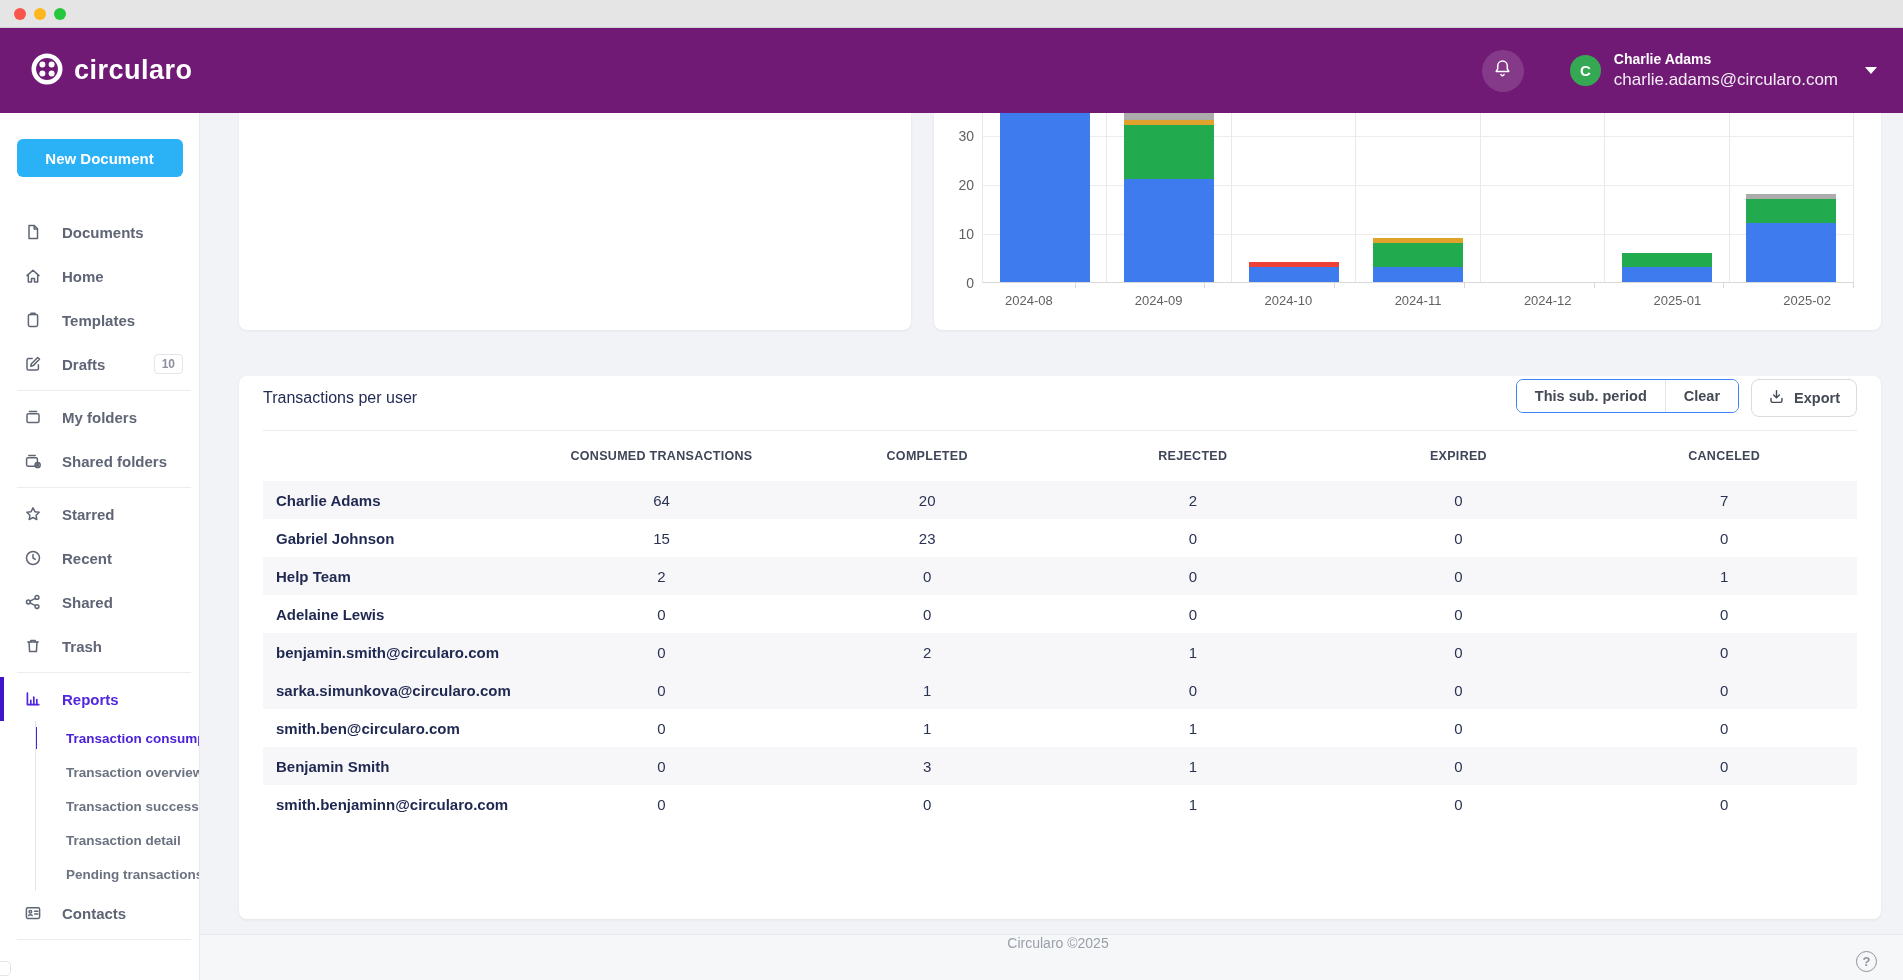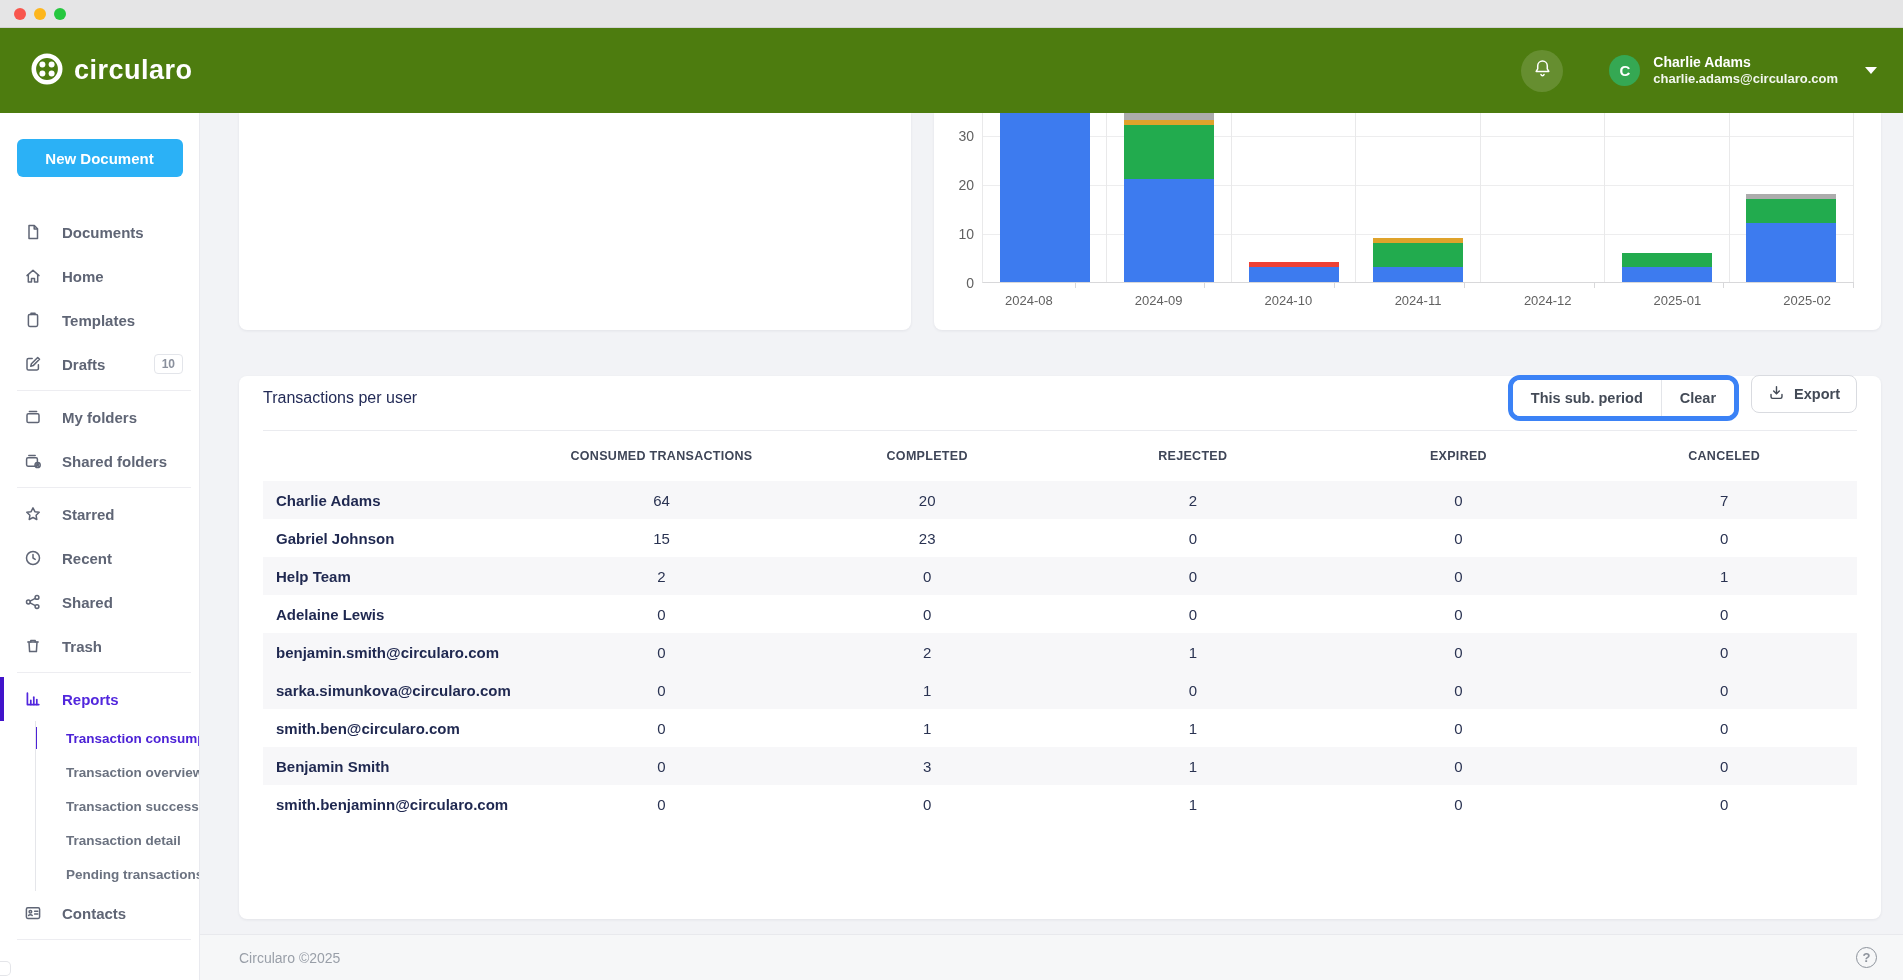--- a/index.html
+++ b/index.html
@@ -8,30 +8,30 @@
   .window { width:1903px; height:980px; position:relative; overflow:hidden; background:#f2f3f6; }
 
   
   .titlebar { height:28px; background:#e5e5e6; border-bottom:1px solid #d2d2d4; display:flex; align-items:center; padding-left:14px; gap:8px; }
   .tl-dot { width:12px; height:12px; border-radius:50%; }
   .tl-red { background:#f8564d; }
   .tl-yellow { background:#fdb61d; }
   .tl-green { background:#26c73f; }
 
   
-  .appbar { height:85px; background:#4d7c0f; display:flex; align-items:center; padding:0 26px 0 30px; color:#fff; }
+  .appbar { height:85px; background:#701a75; display:flex; align-items:center; padding:0 26px 0 30px; color:#fff; }
   .logo { display:flex; align-items:center; gap:10px; }
   .logo-text { font-size:27px; font-weight:700; letter-spacing:.5px; color:#fff; }
   .appbar-spacer { flex:1; }
   .bell-wrap { width:42px; height:42px; border-radius:50%; background:rgba(255,255,255,.14); display:flex; align-items:center; justify-content:center; margin-right:46px; cursor:pointer; }
   .userbox { display:flex; align-items:center; gap:13px; cursor:pointer; }
   .avatar { width:31px; height:31px; border-radius:50%; background:#35a853; color:#fff; display:flex; align-items:center; justify-content:center; font-size:15px; font-weight:700; }
   .user-meta { line-height:1.25; }
   .user-name { font-size:14px; font-weight:600; }
-  .user-email { font-size:13px; color:rgba(255,255,255,.93);font-weight:bold; }
+  .user-email { font-size:17px; color:rgba(255,255,255,.93); }
   .caret { width:0; height:0; border-left:6px solid transparent; border-right:6px solid transparent; border-top:7px solid #fff; margin-left:14px; }
 
   
   .bodyrow { display:flex; height:867px; }
 
   
   .sidebar { width:200px; background:#fff; border-right:1px solid #e9eaef; padding-top:26px; position:relative; flex:none; }
   .new-doc { display:block; margin:0 auto; width:166px; height:38px; background:#2bb1f6; color:#fff; border:none; border-radius:6px; font-size:15px; font-weight:700; font-family:inherit; cursor:pointer; }
   .nav { margin-top:33px; }
   .nav-item { height:44px; display:flex; align-items:center; padding-left:24px; gap:20px; color:#5f6575; font-size:15px; font-weight:600; cursor:pointer; position:relative; }
@@ -65,34 +65,34 @@
   .tick-cell { flex:1; border-right:1px solid #d8d8da; }
   .xlab-row { top:180px; }
   .xlab { flex:1; text-align:center; font-size:13px; color:#616161; }
 
   
   .table-card { margin:46px 22px 0 39px; height:543px; padding:0 24px; }
   .tcard-head { margin-top:28px; height:44px; display:flex; align-items:center; }
   .tcard-title { font-size:16px; font-weight:400; color:#232b57; }
   .tcard-actions { margin-left:auto; display:flex; gap:12px; }
   .btn { background:#fff; border:1px solid #d9dbe0; border-radius:8px; height:38px; font-family:inherit; font-size:14.5px; font-weight:600; color:#434a56; cursor:pointer; display:flex; align-items:center; }
-  .btn-group { display:flex; border:5px solid #3b82f6; border-radius:12px; height:46px; overflow:hidden; }
+  .btn-group { display:flex; border:1px solid #3b82f6; border-radius:7px; height:34px; overflow:hidden; }
   .btn-group .btn { border:none; border-radius:0; height:100%; padding:0 18px; }
   .btn-group .btn + .btn { border-left:1px solid #e3e5e9; }
   .btn-export { padding:0 16px; gap:9px; }
   .thead-divider { height:1px; background:#eaebef; margin-top:10px; }
   table.tx { width:100%; border-collapse:collapse; table-layout:fixed; }
   table.tx th { height:50px; font-size:12.5px; font-weight:600; letter-spacing:.3px; color:#3f4658; text-align:center; }
   table.tx th:first-child { text-align:left; padding-left:13px; }
   table.tx td { height:38px; font-size:15px; text-align:center; color:#2a3352; }
   table.tx td:first-child { text-align:left; padding-left:13px; font-weight:700; color:#1f2850; }
   table.tx tr.striped td { background:#f7f7f9; }
 
   
-  .footer { position:absolute; left:0; right:0; bottom:0; height:46px; border-top:1px solid #e8e9ed; background:#f6f7f8; display:flex; align-items:center; padding:0 26px 0 39px; }
+  .footer { position:absolute; left:0; right:0; bottom:0; height:46px; border-top:1px solid #e8e9ed; background:#f6f7f8; display:flex; align-items:center; padding:0 26px 0 39px;flex-direction:column; }
   .footer-text { font-size:14px; color:#999fa8; }
   .help-btn { margin-left:auto; width:21px; height:21px; border-radius:50%; border:1.5px solid #8d939c; color:#8d939c; font-size:13px; font-weight:700; display:flex; align-items:center; justify-content:center; cursor:pointer; background:transparent; }
 </style>
 </head>
 <body>
 
 <div class="window">
 
   <div class="titlebar">
     <span class="tl-dot tl-red"></span>

